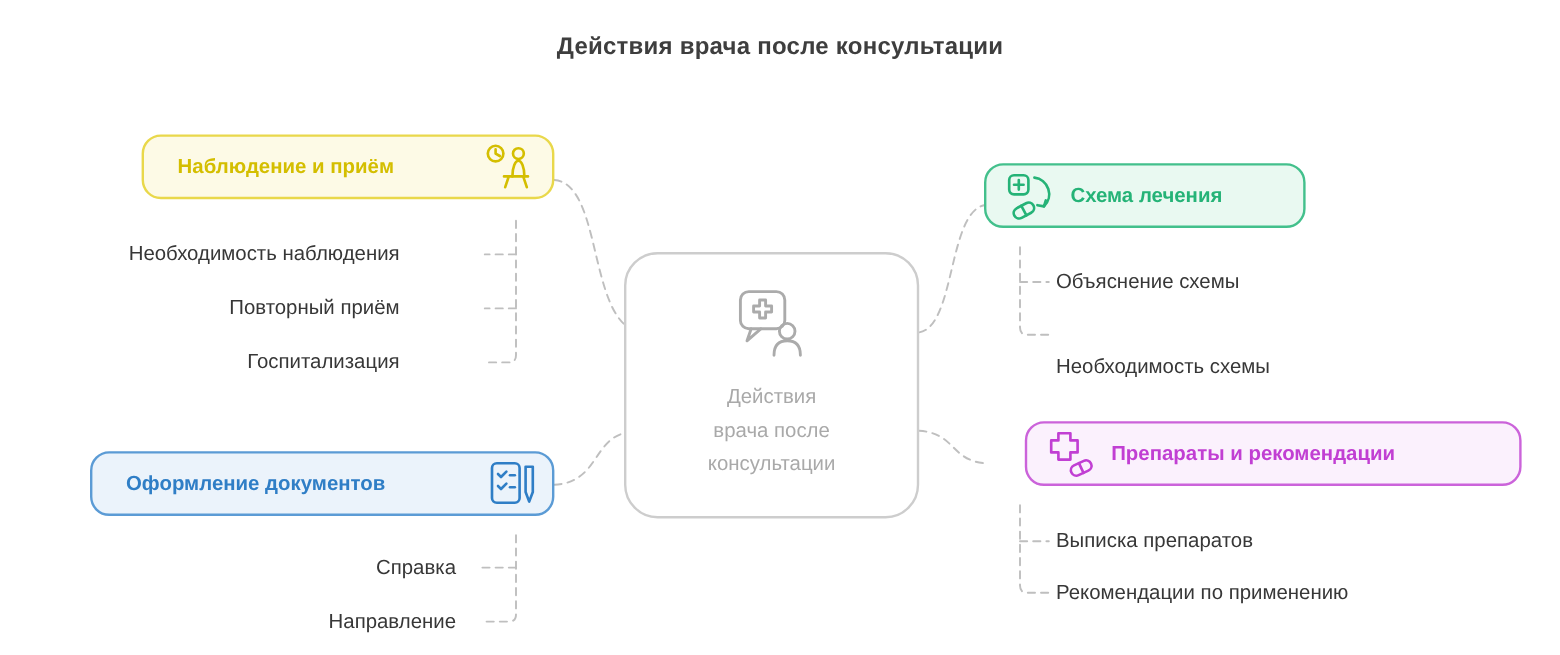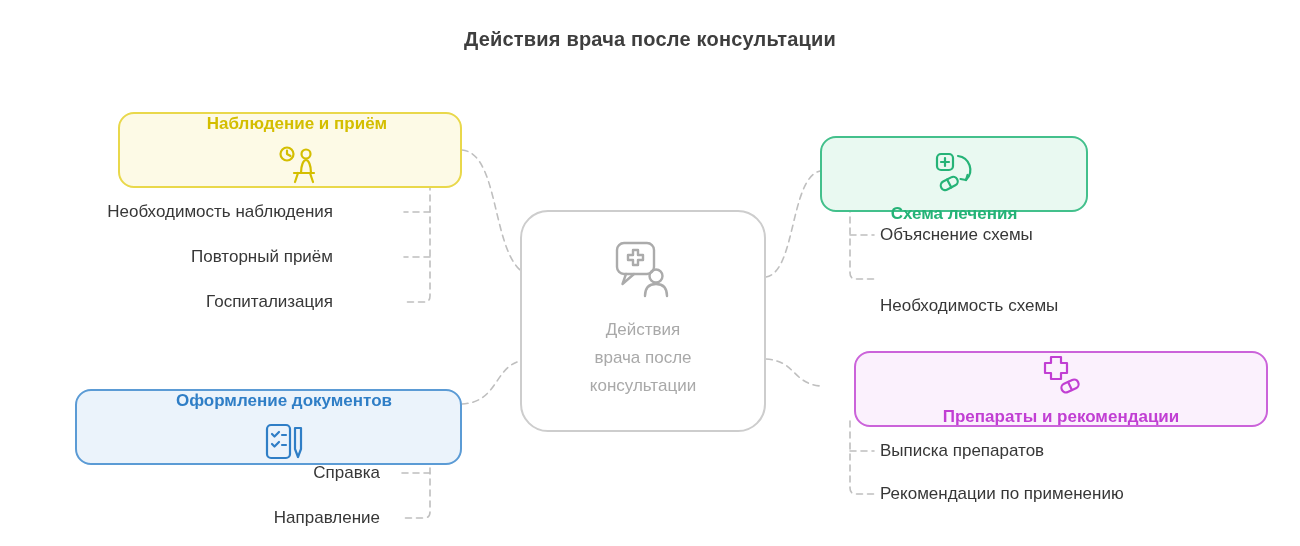--- a/index.html
+++ b/index.html
@@ -29,35 +29,35 @@
     color: #3e3e3e;
     letter-spacing: .2px;
   }
   .node {
     position: absolute;
     border-radius: 16px;
     display: flex;
     align-items: center;
     background: #fff;
   }
-  .branch { height: 76px; border-width: 2px; border-style: solid; flex-direction: column; }
+  .branch { height: 54px; border-width: 2px; border-style: solid; }
   .branch .label { font-size: 17px; font-weight: bold; white-space: nowrap; }
   .branch .icon { display: flex; align-items: center; justify-content: center; }
 
   .branch.observation {
     left: 118px; top: 112px; width: 344px;
     border-color: #e9d84b; background: #fdfae6;
     justify-content: space-between; padding: 0 14px 0 28px;
   }
   .branch.observation .label { color: #d4be00; }
 
   .branch.documents {
     left: 75px; top: 376px; width: 387px;
     border-color: #5b9bd5; background: #ebf3fb;
-    justify-content: space-between; padding: 0 12px 0 43px; margin-top: 13px;
+    justify-content: space-between; padding: 0 12px 0 28px;
   }
   .branch.documents .label { color: #2f7ec6; }
 
   .branch.scheme {
     left: 820px; top: 136px; width: 268px;
     border-color: #43c08c; background: #e9f9f1;
     gap: 12px; padding: 12px 14px;
   }
   .branch.scheme .label { color: #25b377; }
 

